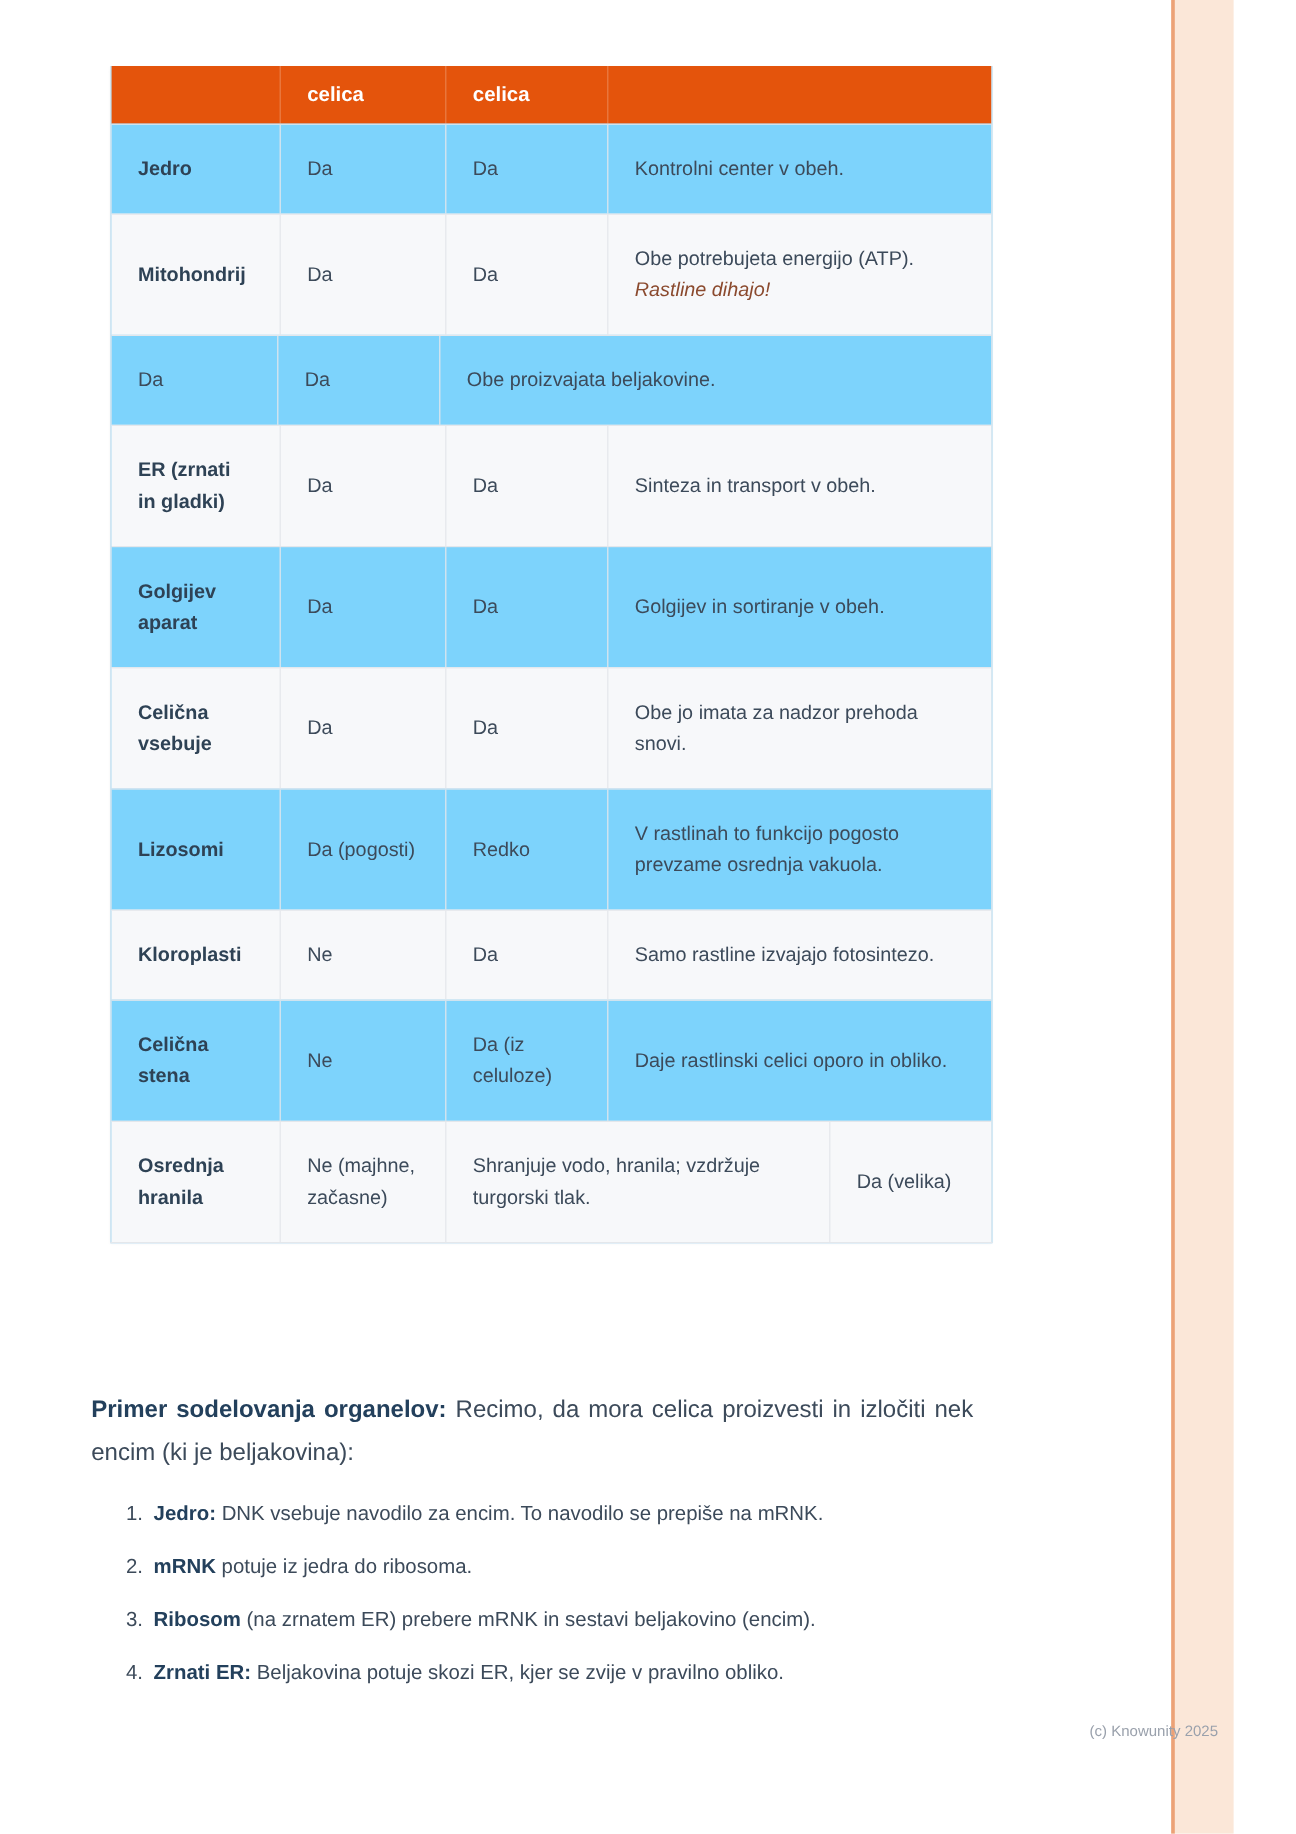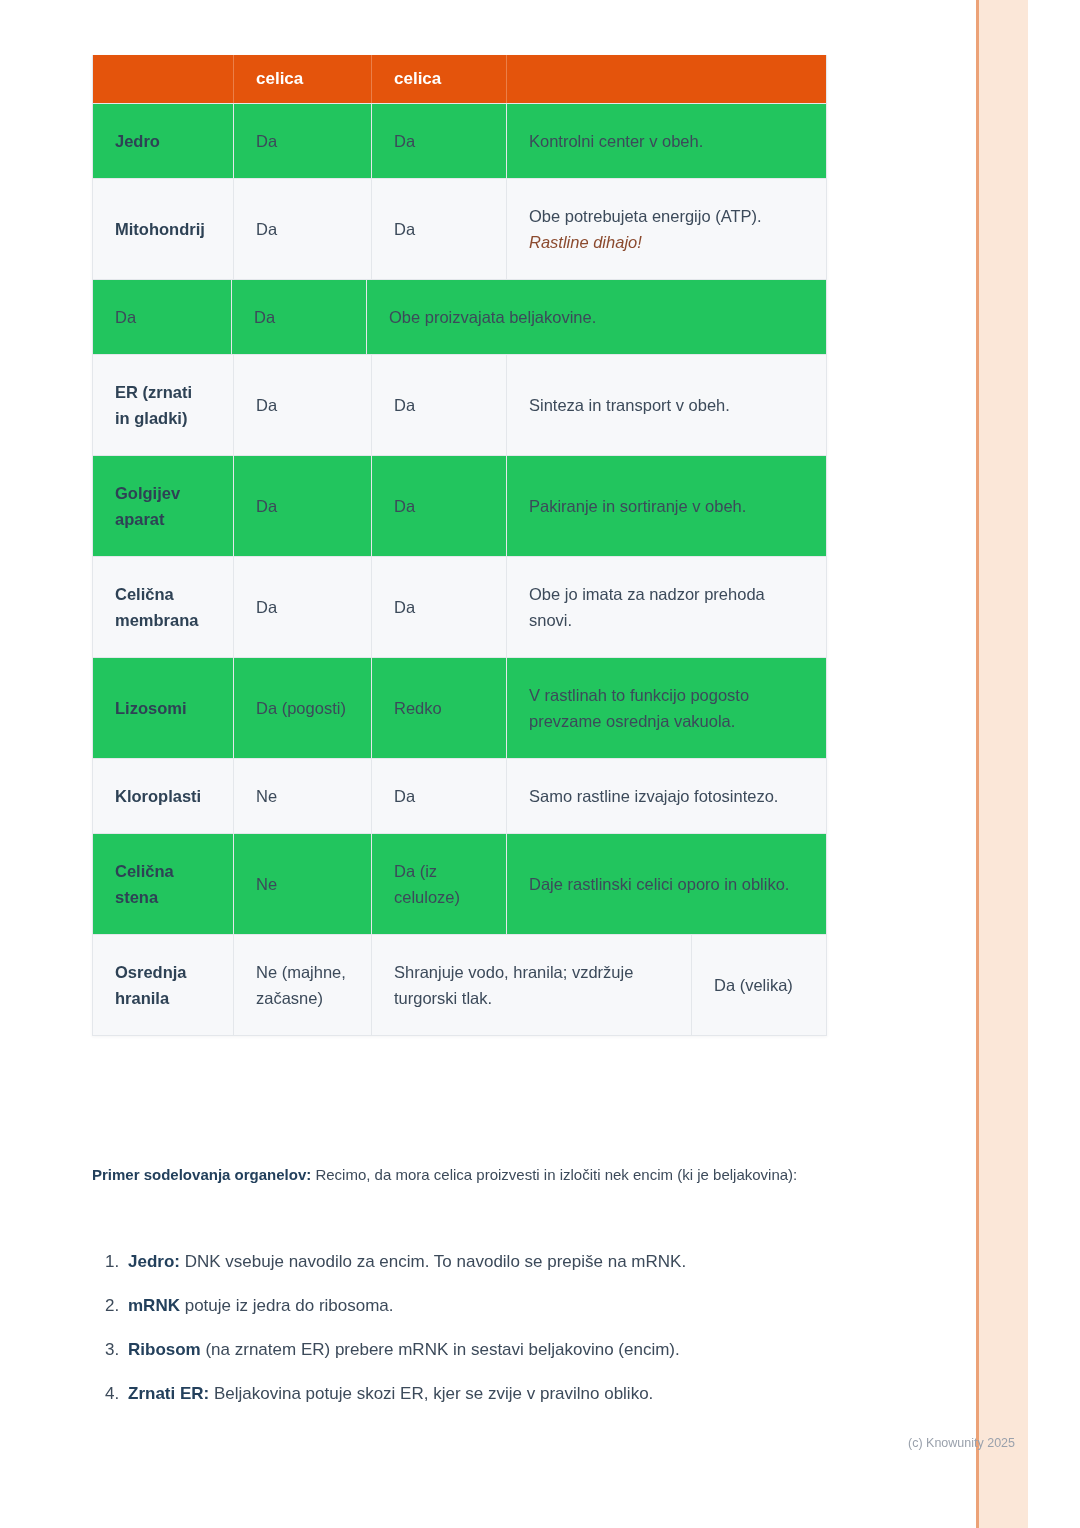--- a/index.html
+++ b/index.html
@@ -15,21 +15,21 @@
     font-family:"Liberation Sans", sans-serif; color:var(--text);
     font-size:16.5px;
   }
   
   .edge-stripe{
     position:absolute; top:0; bottom:0; left:976px; width:52px;
     background:var(--stripe-band); border-left:3px solid var(--stripe-line); z-index:0;
   }
   
   .doc-table{
-    position:absolute; left:92px; top:55px; width:735px; background:#22c55e;
+    position:absolute; left:92px; top:55px; width:735px; background:#7dd3fc;
     border:1px solid var(--border); border-top:none; z-index:1;
     box-shadow:0 1px 3px rgba(30,41,59,0.05);
   }
   .t-row{display:flex; align-items:stretch;}
   .t-row + .t-row{border-top:1px solid var(--border);}
   .t-row.alt{background:var(--row-alt);}
   .t-cell{
     padding:24px 22px; line-height:26px;
     display:flex; flex-direction:column; justify-content:center;
   }
@@ -38,22 +38,22 @@
   .t-head{background:var(--header-bg);}
   .t-head .t-cell{
     padding:11px 22px; color:var(--header-text); font-weight:bold; font-size:17px;
   }
   .t-head .t-cell + .t-cell{border-left:1px solid rgba(255,255,255,0.25);}
   .org{font-weight:bold; color:#2E4255;}
   .note-line{display:block;}
   .note-line.italic{font-style:italic; color:var(--italic-note);}
   
   .example{
-    position:absolute; left:92px; top:1157px; width:735px;
-    font-size:15px; line-height:36px; text-align:justify; z-index:1;
+    position:absolute; left:76px; top:1157px; width:735px;
+    font-size:20px; line-height:36px; text-align:justify; z-index:1;
   }
   .ex-lead{font-weight:bold; color:var(--heading);}
   
   .steps{position:absolute; left:92px; top:1248px; width:735px; padding-left:13px; z-index:1;}
   .step{line-height:27px; margin-bottom:17px; font-size:17px;}
   .step-num{display:inline-block; min-width:16px; margin-right:7px;}
   .step-bold{font-weight:bold; color:var(--heading);}
   
   .copyright{
     position:absolute; left:908px; top:1436px; z-index:2;
@@ -111,27 +111,27 @@
       <span class="note-line">Sinteza in transport v obeh.</span>
       <span class="note-line italic"></span>
     </div>
   </div>
 
   <div class="t-row">
     <div class="t-cell c1 org">Golgijev aparat</div>
     <div class="t-cell c2">Da</div>
     <div class="t-cell c3">Da</div>
     <div class="t-cell c4">
-      <span class="note-line">Pakiranje in sortiranje v obeh.</span>
+      <span class="note-line">Golgijev in sortiranje v obeh.</span>
       <span class="note-line italic"></span>
     </div>
   </div>
 
   <div class="t-row alt">
-    <div class="t-cell c1 org">Celična membrana</div>
+    <div class="t-cell c1 org">Celična vsebuje</div>
     <div class="t-cell c2">Da</div>
     <div class="t-cell c3">Da</div>
     <div class="t-cell c4">
       <span class="note-line">Obe jo imata za nadzor prehoda snovi.</span>
       <span class="note-line italic"></span>
     </div>
   </div>
 
   <div class="t-row">
     <div class="t-cell c1 org">Lizosomi</div>

